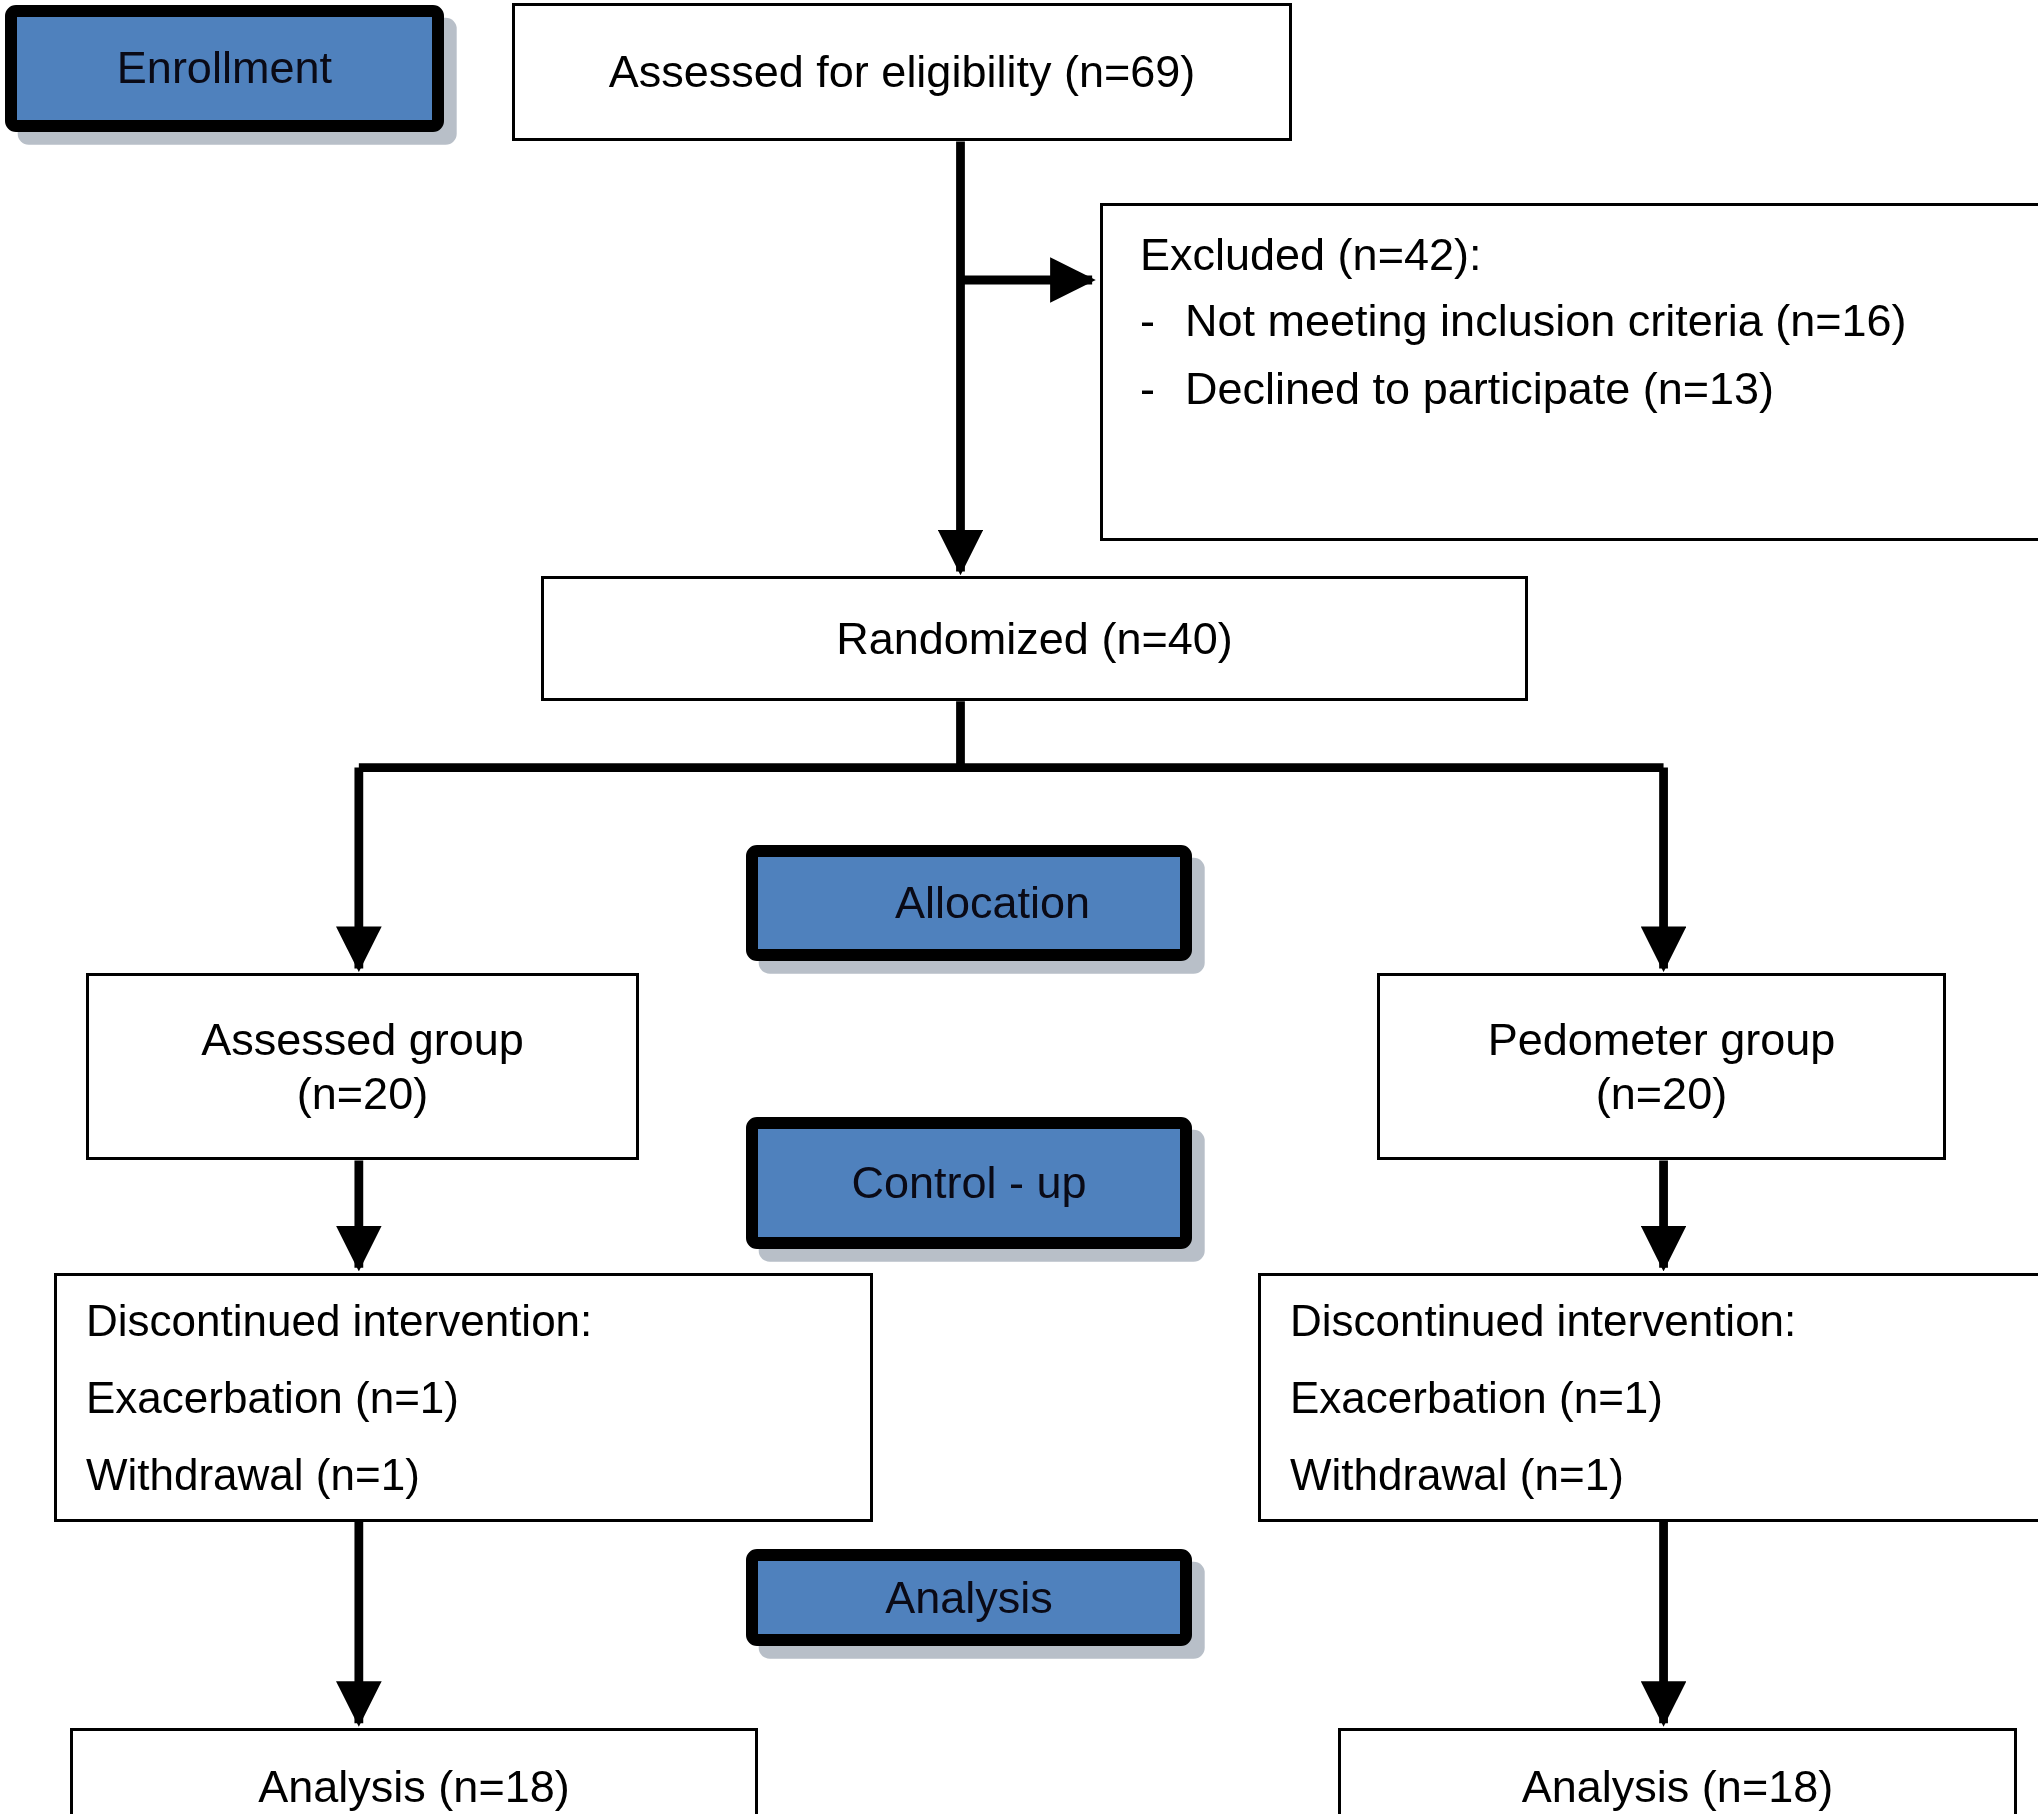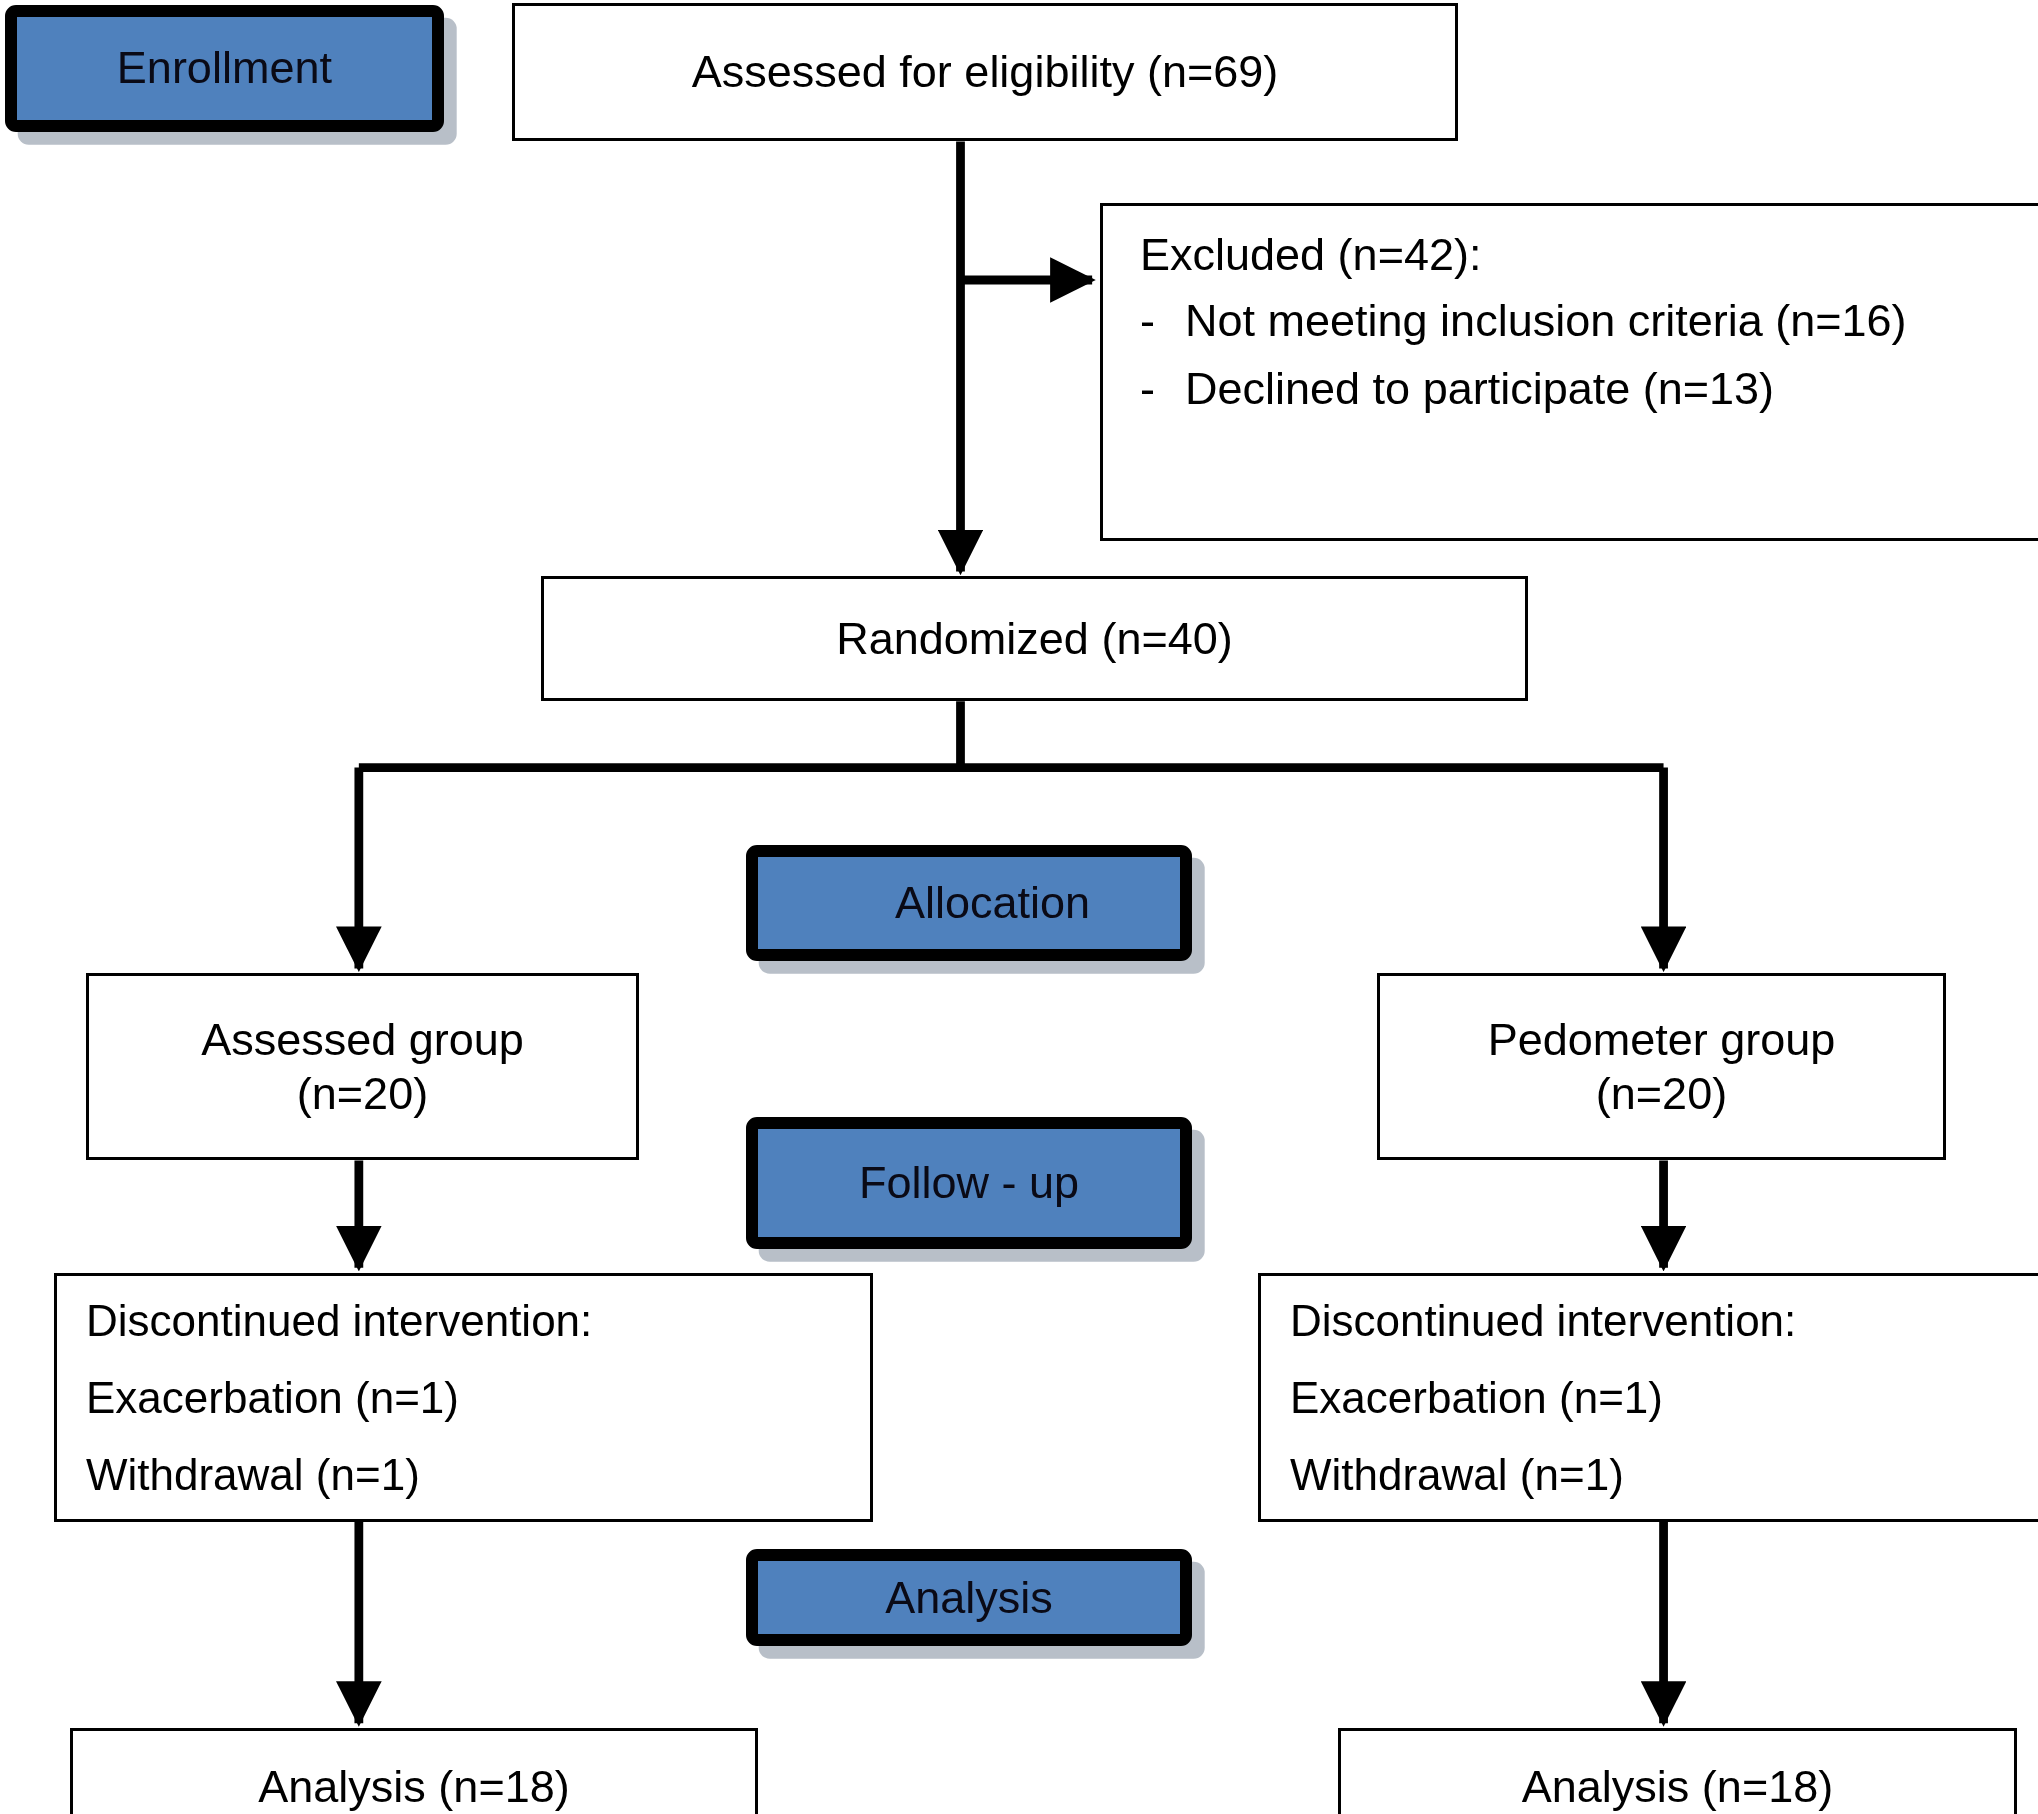--- a/index.html
+++ b/index.html
@@ -114,28 +114,28 @@
 
   <div class="badge" style="left:4.9px;  top:4.9px;    width:439px; height:127px;">
     <span class="badge-label">Enrollment</span>
   </div>
 
   <div class="badge" style="left:746px; top:845px;  width:446px; height:116px;padding-left:47px;">
     <span class="badge-label">Allocation</span>
   </div>
 
   <div class="badge" style="left:746px; top:1117px; width:446px; height:132px;">
-    <span class="badge-label">Follow - up</span>
+    <span class="badge-label">Control - up</span>
   </div>
 
   <div class="badge" style="left:746px; top:1549px; width:446px; height:97px;">
     <span class="badge-label">Analysis</span>
   </div>
 
-  <div class="node center" style="left:512px; top:2.9px; width:946px; height:138px;">
+  <div class="node center" style="left:512px; top:2.9px; width:780px; height:138px;">
     <div class="line">Assessed for eligibility (n=69)</div>
   </div>
 
   <div class="node left" style="left:1100px; top:203px; width:951px; height:338px;
        justify-content:flex-start; padding:21.5px 33px 0 37px;">
     <div class="excl-title">Excluded (n=42):</div>
     <ul class="excl-list">
       <li class="excl-item">
         <span class="excl-dash">-</span>
         <span class="excl-text">Not meeting inclusion criteria (n=16)</span>

